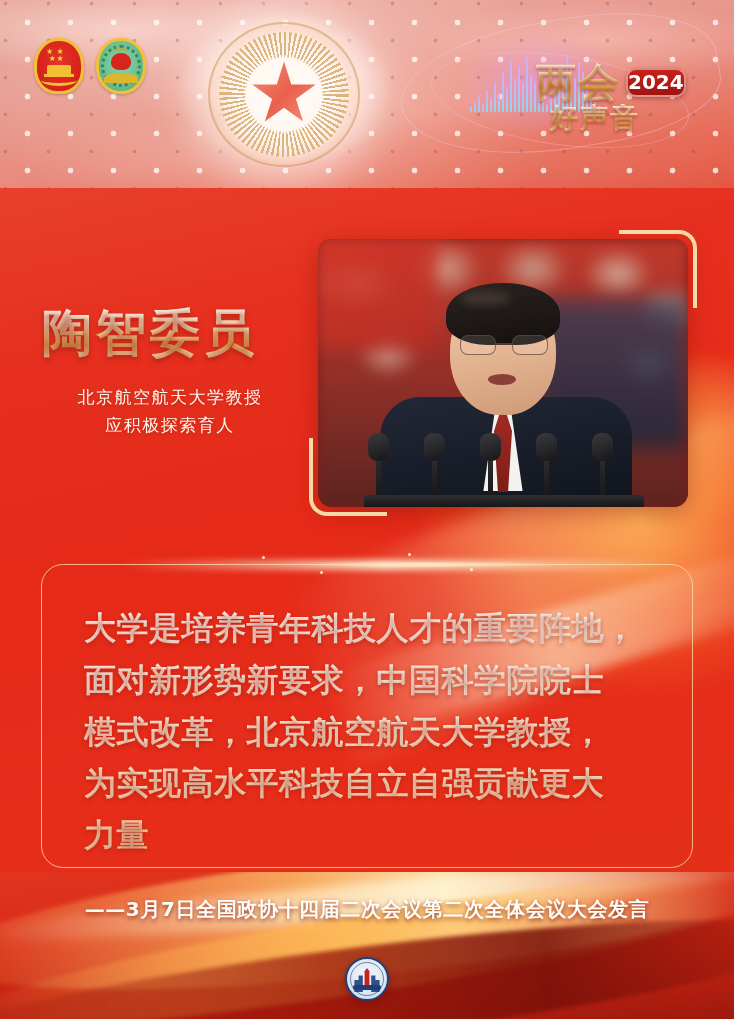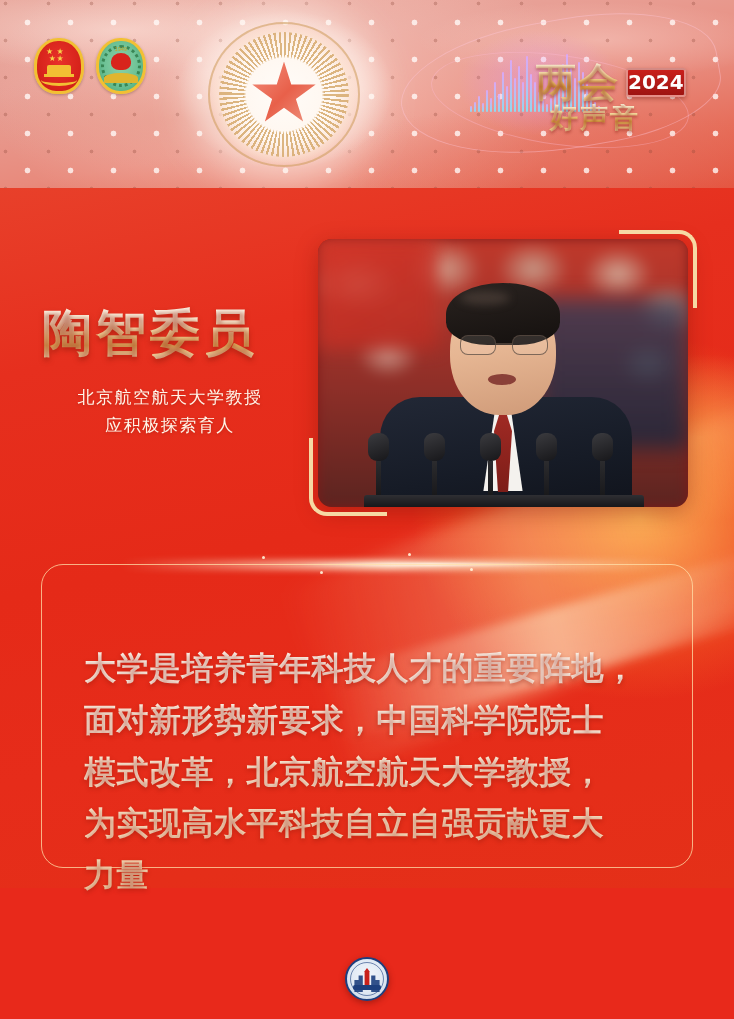--- a/index.html
+++ b/index.html
@@ -145,21 +145,21 @@
     font-size:40px; font-weight:bold; letter-spacing:2px;
     background:linear-gradient(180deg,#fff8e0 0%,#f7dd9a 38%,#e0ad4a 62%,#f6e3ab 100%);
     -webkit-background-clip:text; background-clip:text; color:transparent;
     text-shadow:0 2px 3px rgba(130,30,15,.45);
     line-height:1;
   }
   .brand-year{
     background:linear-gradient(180deg,#c9201b,#9e1411);
     color:#fff; font-family:"DejaVu Sans", sans-serif;
     font-size:20px; font-weight:bold; padding:2px 0 3px;
-    border-radius:3px; line-height:1;
+    border-radius:10px; line-height:1;
     border:2px solid rgba(255,235,225,.55);
     box-shadow:0 2px 4px rgba(110,20,10,.4);
   }
   .brand-row2{
     margin-top:2px; text-align:left; padding-left:14px;
     font-family:"DejaVu Sans", sans-serif;
     font-size:28px; font-weight:bold; letter-spacing:2px; line-height:1;
     background:linear-gradient(180deg,#fff8e0 0%,#f7dd9a 38%,#e0ad4a 62%,#f6e3ab 100%);
     -webkit-background-clip:text; background-clip:text; color:transparent;
     text-shadow:0 2px 3px rgba(130,30,15,.45);
@@ -315,21 +315,20 @@
     border:1.6px solid rgba(255,224,170,.75);
     border-radius:22px;
     padding:38px 34px 0 42px;
   }
   .quote-text{
     font-family:"DejaVu Sans", sans-serif;
     font-size:32px; font-weight:bold; line-height:1.62; letter-spacing:.5px;
     background:linear-gradient(180deg,#fffaf1 0%,#fff5e2 40%,#fbe6c4 75%,#f3d7ab 100%);
     -webkit-background-clip:text; background-clip:text; color:transparent;
     text-shadow:0 2px 4px rgba(140,25,10,.42);
-    margin-top:40px;
   }
 
   
   .bottom{
     position:absolute; left:0; top:872px; width:734px; height:147px;
     overflow:hidden;
     background:linear-gradient(175deg,#e2351f 0%,#d62a16 40%,#b81f10 78%,#9d1a0d 100%);
   }
   .rib{
     position:absolute; filter:blur(2px);
@@ -532,20 +531,27 @@
   <div class="quote-card">
     <div class="quote-text">
       <div>大学是培养青年科技人才的重要阵地，</div>
       <div>面对新形势新要求，中国科学院院士</div>
       <div>模式改革，北京航空航天大学教授，</div>
       <div>为实现高水平科技自立自强贡献更大</div>
       <div>力量</div>
     </div>
   </div>
 
+  <div class="bottom">
+    <div class="rib rib-a"></div>
+    <div class="rib rib-d"></div>
+    <div class="rib rib-b"></div>
+    <div class="rib rib-c"></div>
+    <div class="caption">——3月7日全国政协十四届二次会议第二次全体会议大会发言</div>
+  </div>
 
   <div class="badge-logo">
     <div class="b-ring"></div>
     <div class="b-blue"></div>
     <div class="b-red"></div>
     <div class="b-bar"></div>
   </div>
 
 </div>
 

